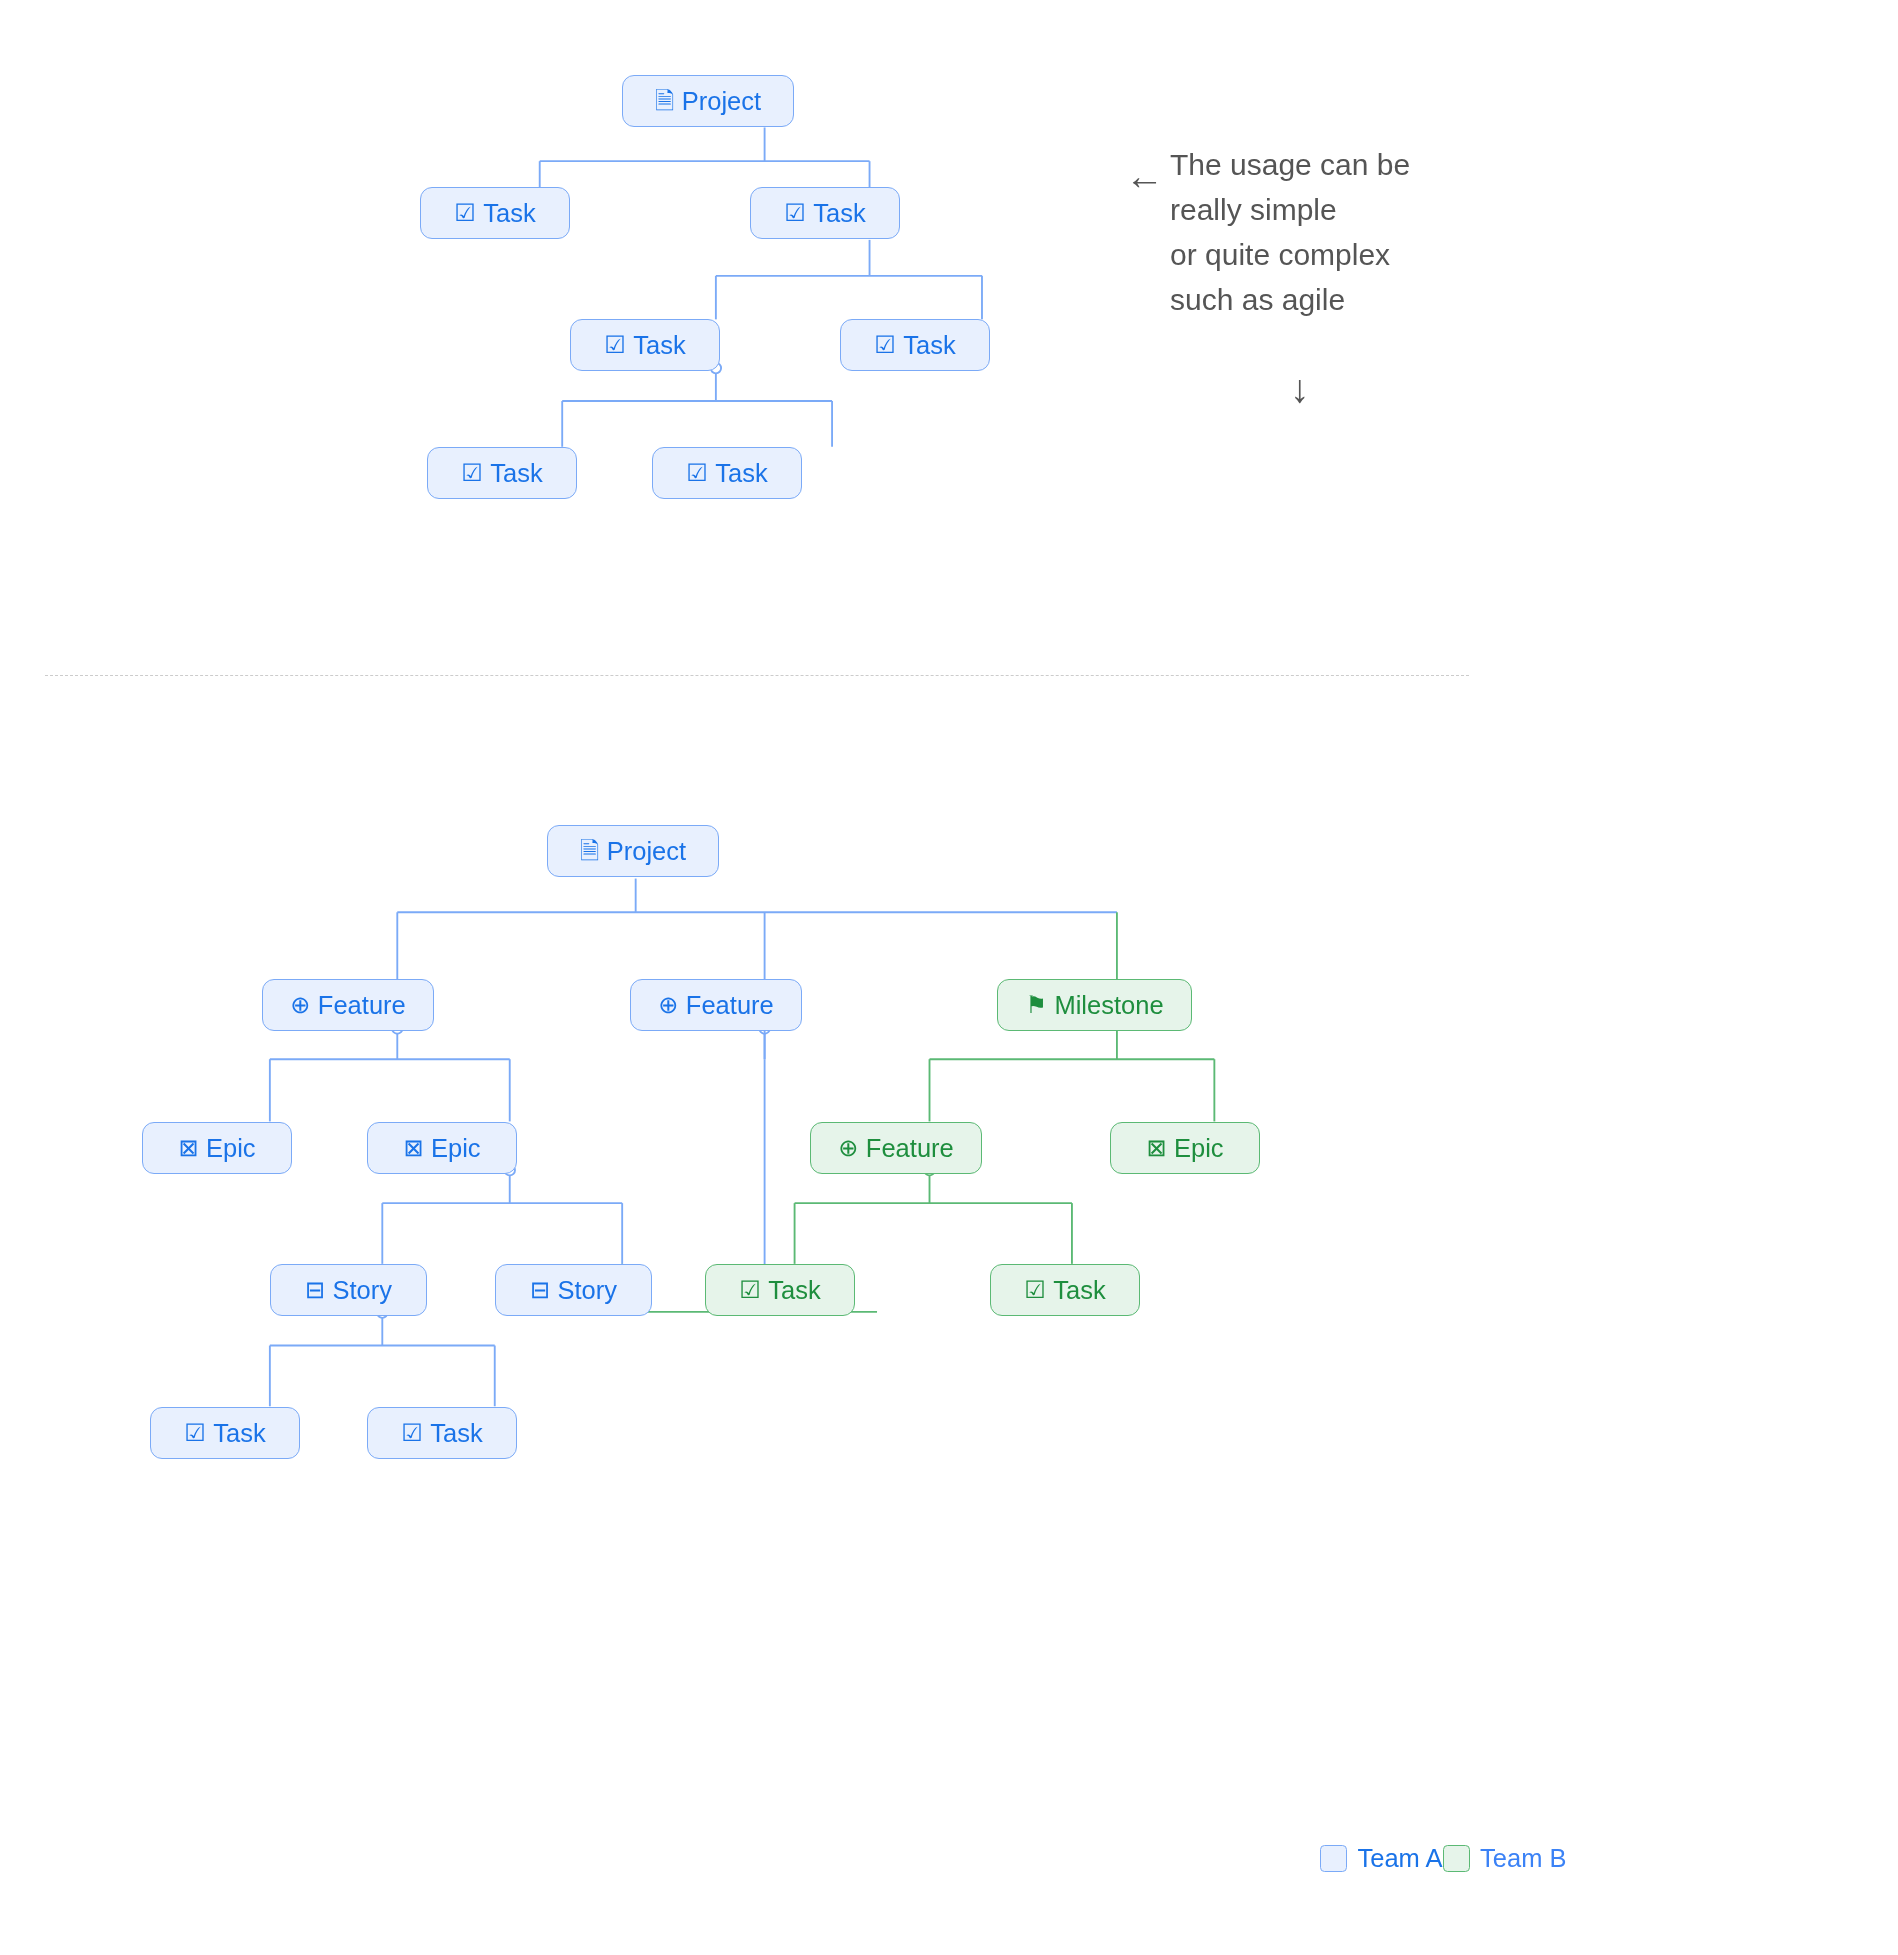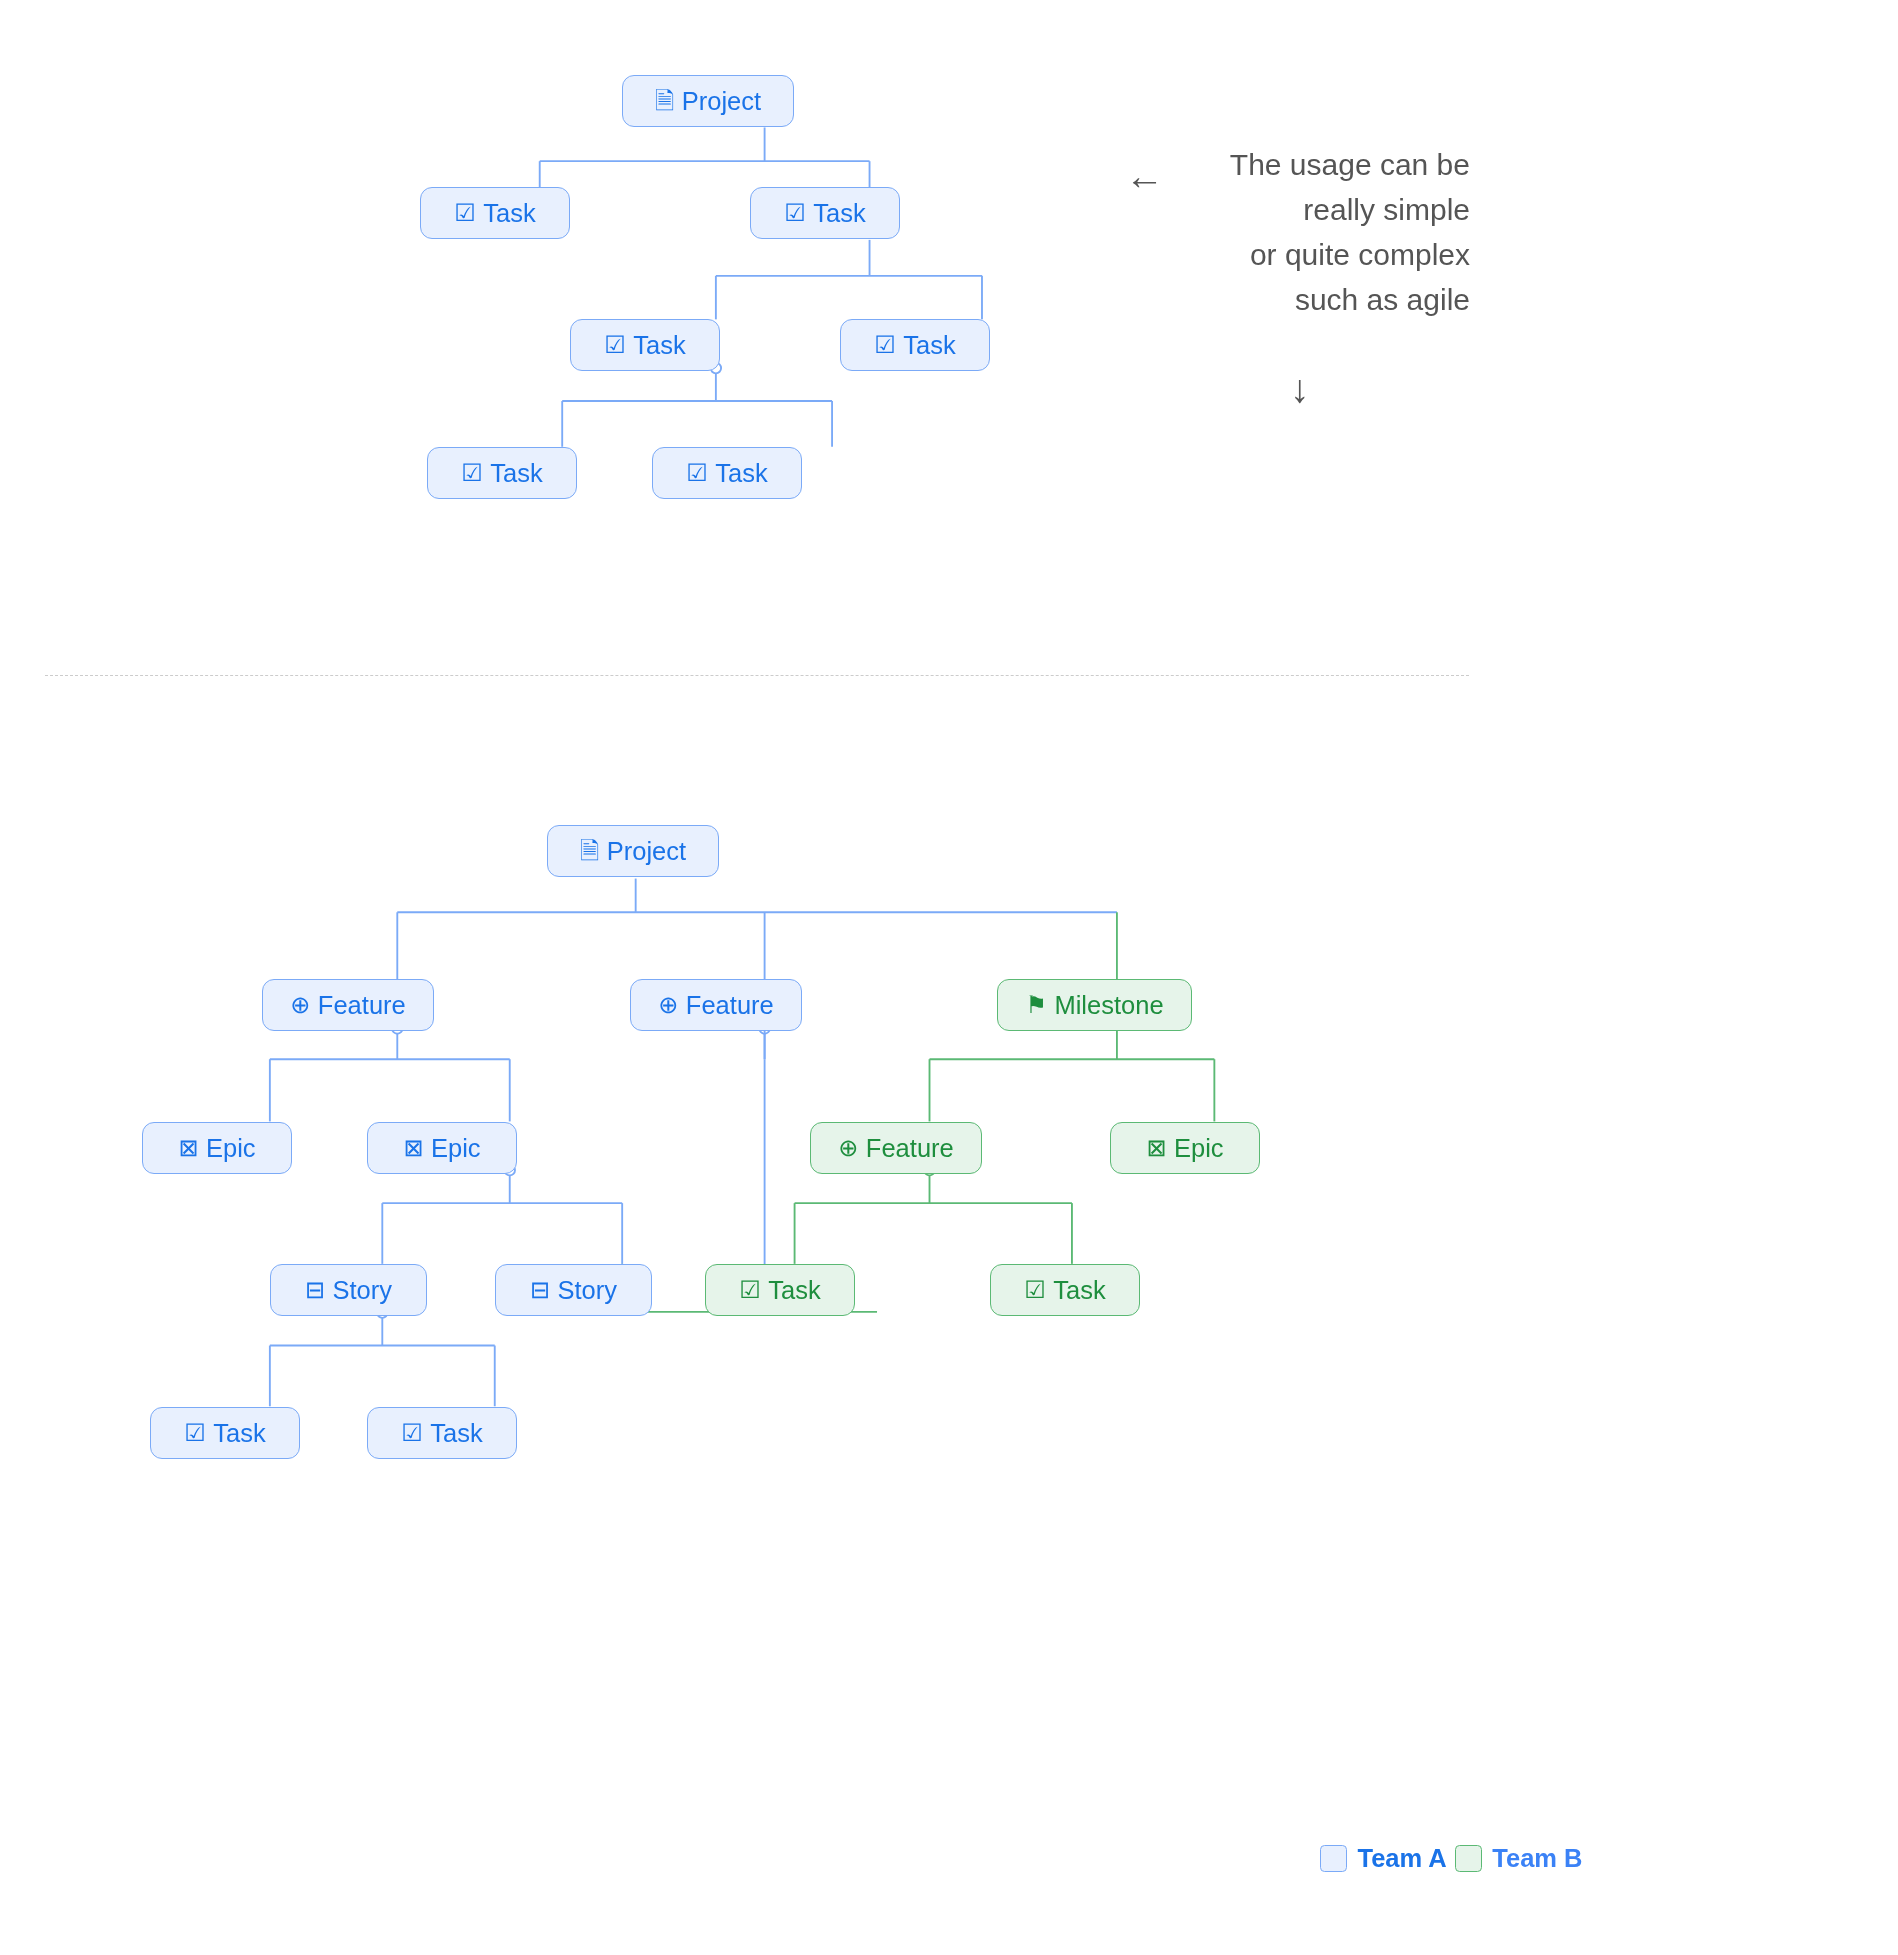--- a/index.html
+++ b/index.html
@@ -55,36 +55,34 @@
       border-top: 1.5px dashed #ccc;
       width: 1424px;
       left: 45px;
     }
 
     
     .annotation {
       position: absolute;
       font-size: 30px;
       color: #555;
-      text-align: right;
       line-height: 1.5;
     }
     .arrow-left {
       position: absolute;
       font-size: 39px;
       color: #555;
     }
 
     
     .legend {
       position: absolute;
       display: flex;
       align-items: flex-start;
-      gap: 8px;
-      font-weight: bold;
+      gap: 0;
     }
     .legend-item {
       display: flex;
       align-items: center;
       gap: 10.5px;
       font-size: 25.5px;
     }
     .legend-box-blue {
       width: 27px; height: 27px;
       background: #e8f0fe;

